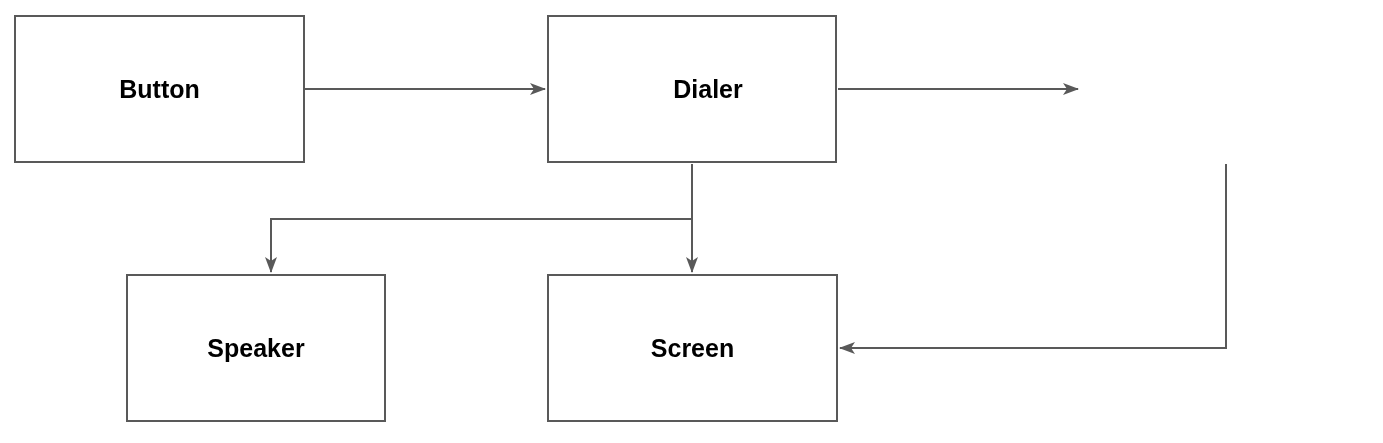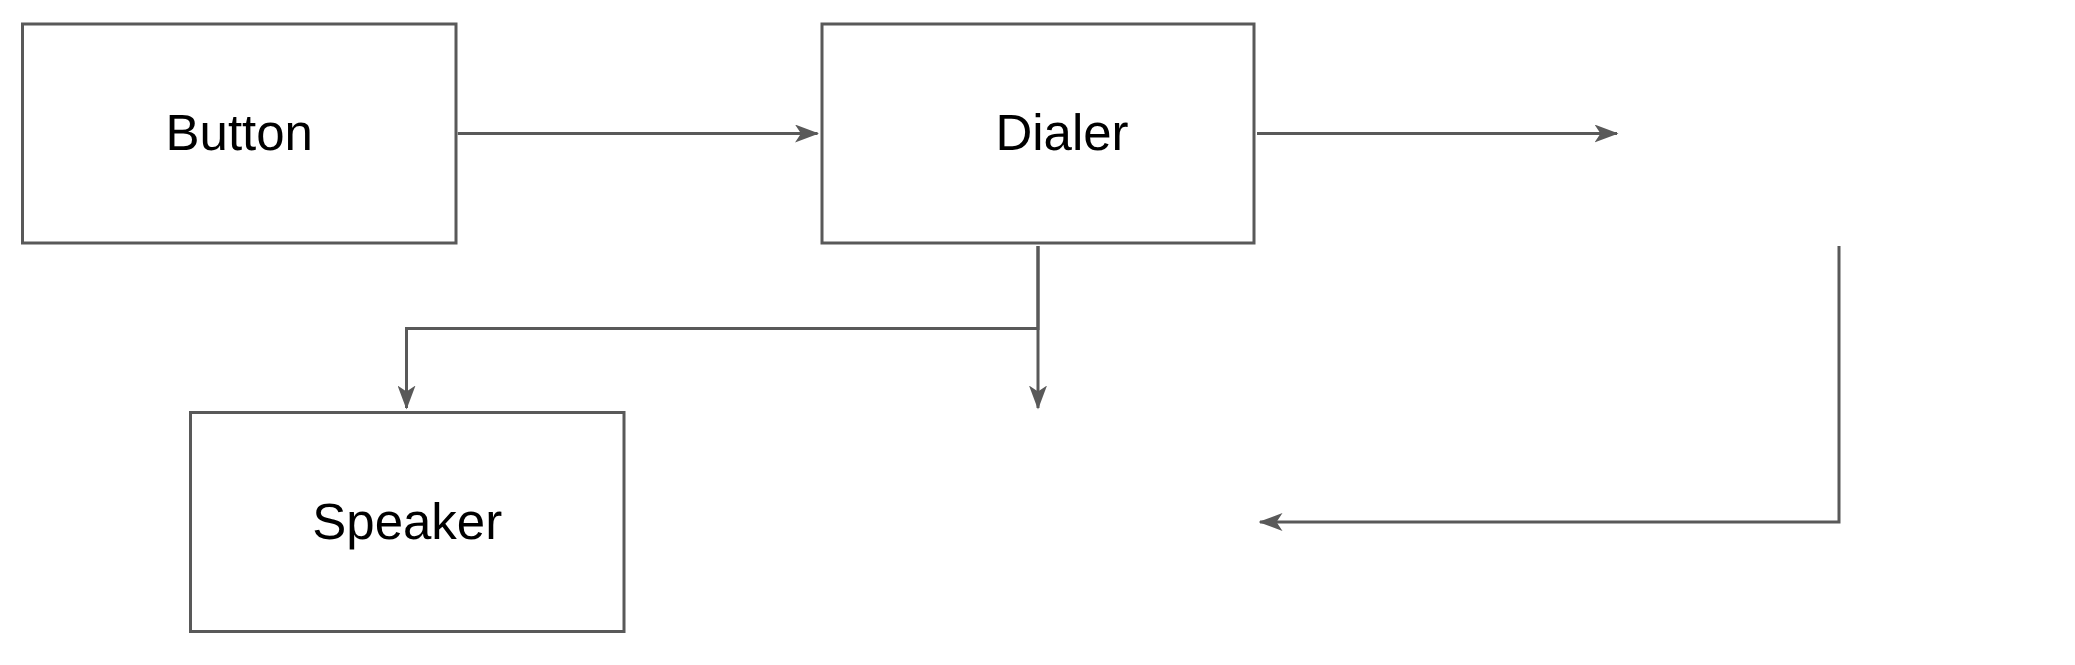--- a/index.html
+++ b/index.html
@@ -25,22 +25,22 @@
   .node {
     position: absolute;
     box-sizing: border-box;
     border: 2px solid var(--stroke, #595959);
     background: #ffffff;
     display: flex;
     align-items: center;
     justify-content: center;
   }
   .node-label {
-    font-weight: normal;
-    font-size: 34px;
+    font-weight: bold;
+    font-size: 25px;
     color: #000000;
     letter-spacing: 0px;
     white-space: nowrap;
   }
 </style>
 </head>
 <body>
 
 <div class="diagram-canvas" style="background: rgb(255, 255, 255);">
 
@@ -58,17 +58,20 @@
         <polyline points="1226,164 1226,348 840,348" fill="none" stroke="#595959" stroke-width="2" marker-end="url(#arrowhead)"></polyline>
       </g>
   </svg>
 
   <div class="node" style="left: 14px; top: 15px; width: 291px; height: 148px; background: rgb(255, 255, 255);">
     <span class="node-label" style="color: rgb(0, 0, 0);">Button</span>
   </div>
   <div class="node" style="left: 547px; top: 15px; width: 290px; height: 148px; background: rgb(255, 255, 255); padding-left: 32px;">
     <span class="node-label" style="color: rgb(0, 0, 0);">Dialer</span>
   </div>
-  <div class="node" style="left: 126px; top: 274px; width: 291px; height: 148px; background: rgb(255, 255, 255);">
+  <div class="node" style="left: 126px; top: 274px; width: 260px; height: 148px; background: rgb(255, 255, 255);">
     <span class="node-label" style="color: rgb(0, 0, 0);">Speaker</span>
+  </div>
+  <div class="node" style="left: 547px; top: 274px; width: 291px; height: 148px; background: rgb(255, 255, 255);">
+    <span class="node-label" style="color: rgb(0, 0, 0);">Screen</span>
   </div>
 
 </div>
 
 </body></html>

